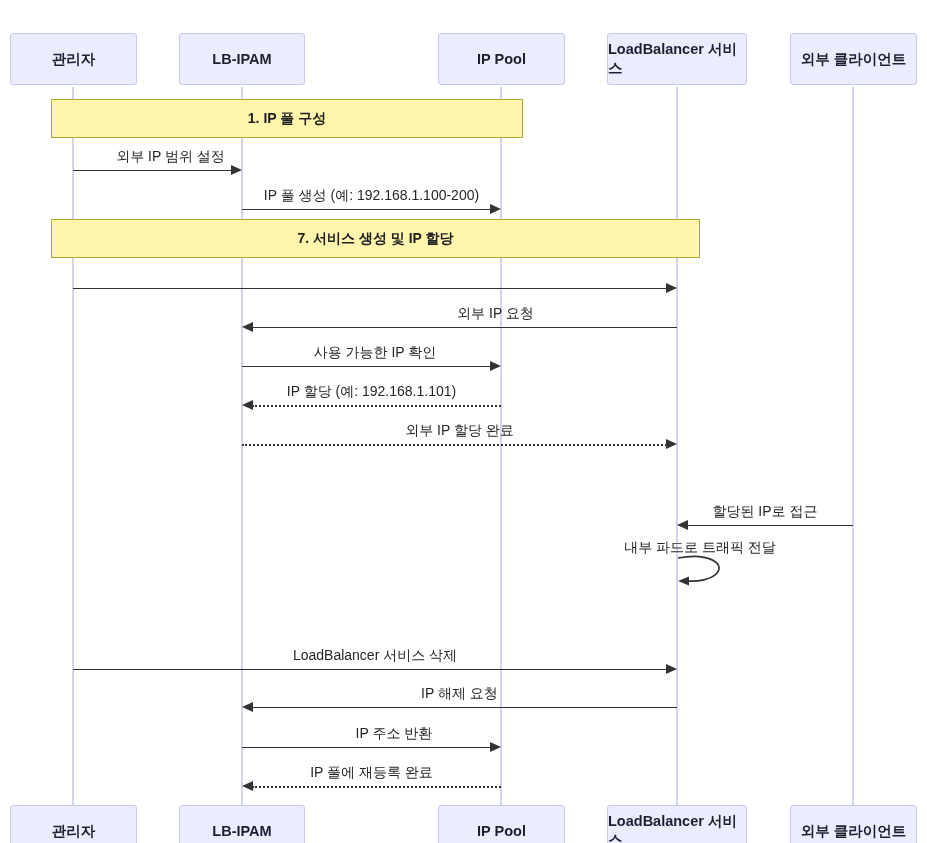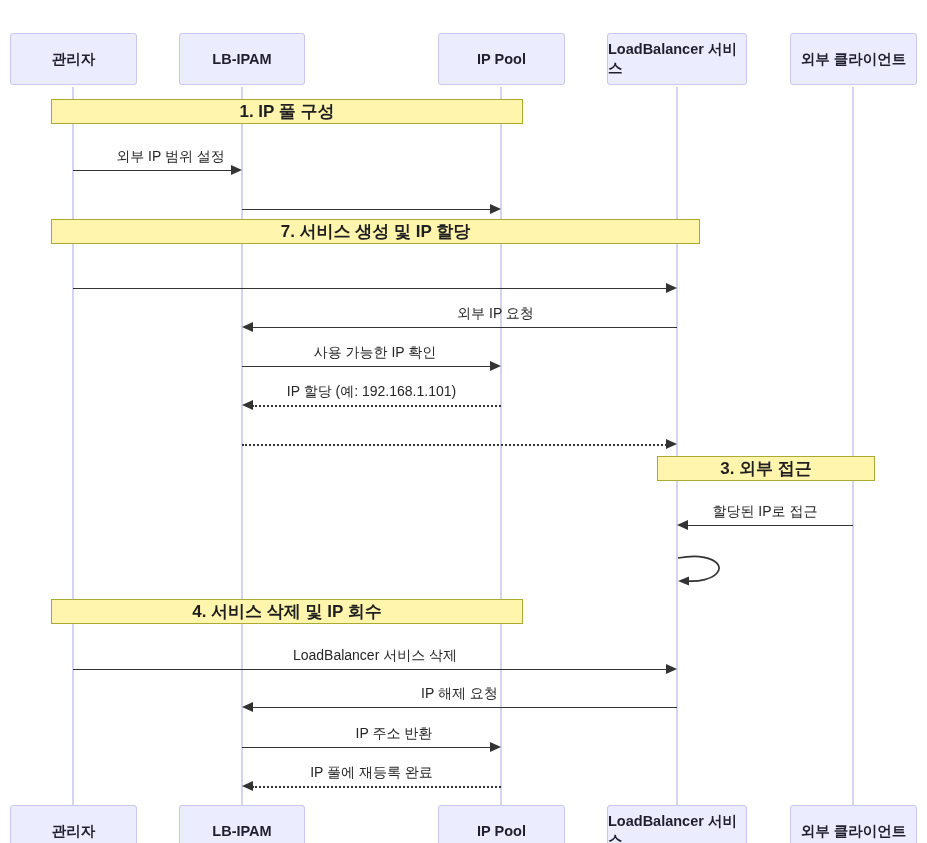--- a/index.html
+++ b/index.html
@@ -23,25 +23,25 @@
     height:52px;
     background:#ECECFF;
     border:1px solid #c7c7ef;
     border-radius:3px;
     display:flex;align-items:center;justify-content:center;
     font-size:14.5px;font-weight:600;color:#1f1f2e;
     box-sizing:border-box;
   }
   .note{
     position:absolute;
-    height:25px;
+    height:39px;
     background:#FFF5AD;
     border:1px solid #AAAA33;
     display:flex;align-items:center;justify-content:center;
-    font-size:17px;font-weight:700;color:#1f1f1f;
+    font-size:14px;font-weight:700;color:#1f1f1f;
     box-sizing:border-box;
   }
   .msg-label{
     position:absolute;
     height:18px;
     text-align:center;
     font-size:14px;color:#262626;
     line-height:18px;
     white-space:nowrap;
   }
@@ -81,55 +81,56 @@
   <div class="actor" style="left:438px;top:9px;width:127px">IP Pool</div>
   <div class="actor" style="left:607px;top:9px;width:140px">LoadBalancer 서비스</div>
   <div class="actor" style="left:790px;top:9px;width:127px">외부 클라이언트</div>
 
   <div class="note" style="left:51px;top:75px;width:472px">1. IP 풀 구성</div>
 
   <div class="msg-label" style="left:73px;width:195px;top:123px">외부 IP 범위 설정</div>
   <div class="msg-line solid" style="left:73px;width:159px;top:146px"></div>
   <div class="arrow-r" style="left:231px;top:141px"></div>
 
+  <div class="msg-label" style="left:242px;width:259px;top:162px">IP 풀 생성 (예: 192.168.1.100-200)</div>
   <div class="msg-line solid" style="left:242px;width:249px;top:185px"></div>
   <div class="arrow-r" style="left:490px;top:180px"></div>
 
   <div class="note" style="left:51px;top:195px;width:649px">7. 서비스 생성 및 IP 할당</div>
 
   <div class="msg-line solid" style="left:73px;width:594px;top:264px"></div>
   <div class="arrow-r" style="left:666px;top:259px"></div>
 
   <div class="msg-label" style="left:242px;width:507px;top:280px">외부 IP 요청</div>
   <div class="msg-line solid" style="left:252px;width:425px;top:303px"></div>
   <div class="arrow-l" style="left:242px;top:298px"></div>
 
   <div class="msg-label" style="left:242px;width:266px;top:319px">사용 가능한 IP 확인</div>
   <div class="msg-line solid" style="left:242px;width:249px;top:342px"></div>
   <div class="arrow-r" style="left:490px;top:337px"></div>
 
   <div class="msg-label" style="left:242px;width:259px;top:358px">IP 할당 (예: 192.168.1.101)</div>
   <div class="msg-line dashed" style="left:252px;width:249px;top:381px"></div>
   <div class="arrow-l" style="left:242px;top:376px"></div>
 
+  <div class="msg-label" style="left:242px;width:435px;top:397px">외부 IP 할당 완료</div>
   <div class="msg-line dashed" style="left:242px;width:425px;top:420px"></div>
   <div class="arrow-r" style="left:666px;top:415px"></div>
 
-  <div class="note" style="left:657px;top:432px;width:218px">3. 외부 접근</div>
 
   <div class="msg-label" style="left:677px;width:176px;top:478px">할당된 IP로 접근</div>
   <div class="msg-line solid" style="left:687px;width:166px;top:501px"></div>
   <div class="arrow-l" style="left:677px;top:496px"></div>
 
+  <div class="msg-label" style="left:600px;width:200px;top:514px">내부 파드로 트래픽 전달</div>
   <svg class="selfloop" style="left:677px;top:531px" width="50" height="32" viewBox="0 0 50 32">
     <path d="M1,3 C32,-3 48,9 40,18 C35,24 22,27 10,26" fill="none" stroke="#333333" stroke-width="1.7"></path>
     <polygon points="12,21.5 1,26 12,30.5" fill="#333333"></polygon>
   </svg>
 
-  <div class="note" style="left:51px;top:575px;width:472px">4. 서비스 삭제 및 IP 회수</div>
 
   <div class="msg-label" style="left:73px;width:604px;top:622px">LoadBalancer 서비스 삭제</div>
   <div class="msg-line solid" style="left:73px;width:594px;top:645px"></div>
   <div class="arrow-r" style="left:666px;top:640px"></div>
 
   <div class="msg-label" style="left:242px;width:435px;top:660px">IP 해제 요청</div>
   <div class="msg-line solid" style="left:252px;width:425px;top:683px"></div>
   <div class="arrow-l" style="left:242px;top:678px"></div>
 
   <div class="msg-label" style="left:242px;width:304px;top:700px">IP 주소 반환</div>

